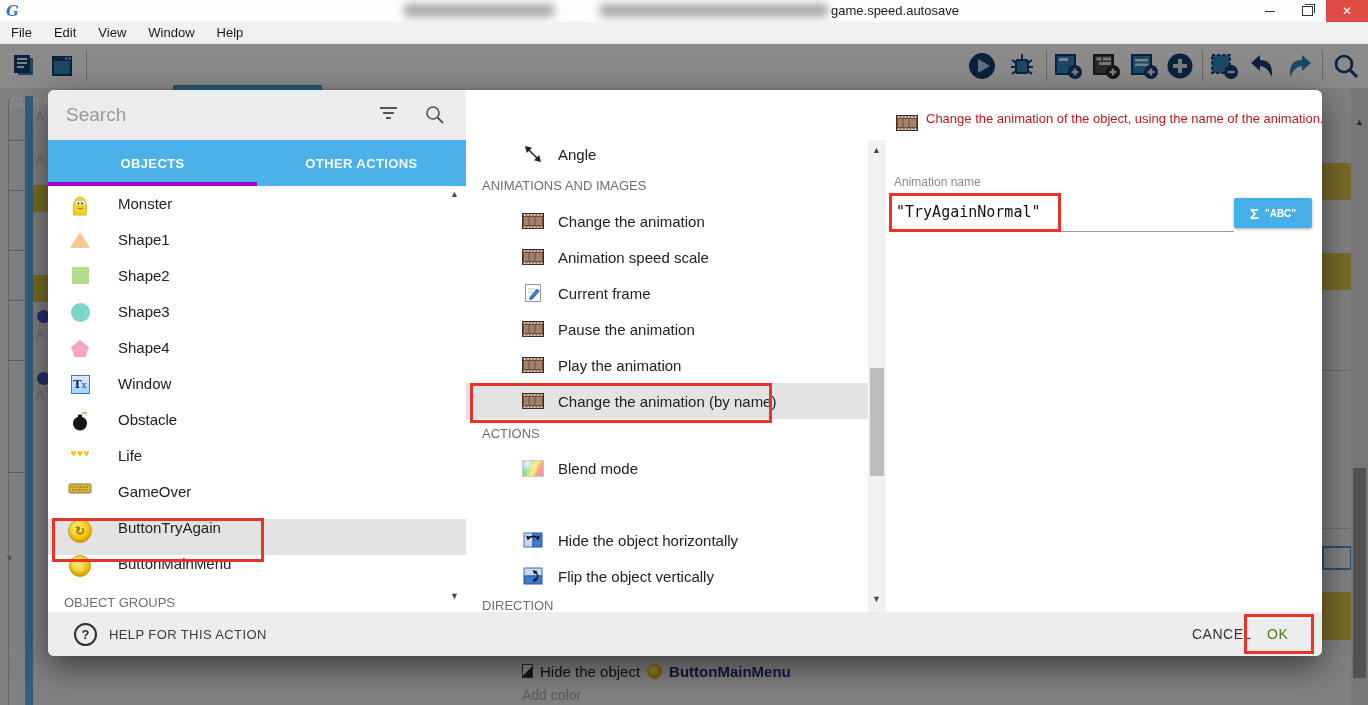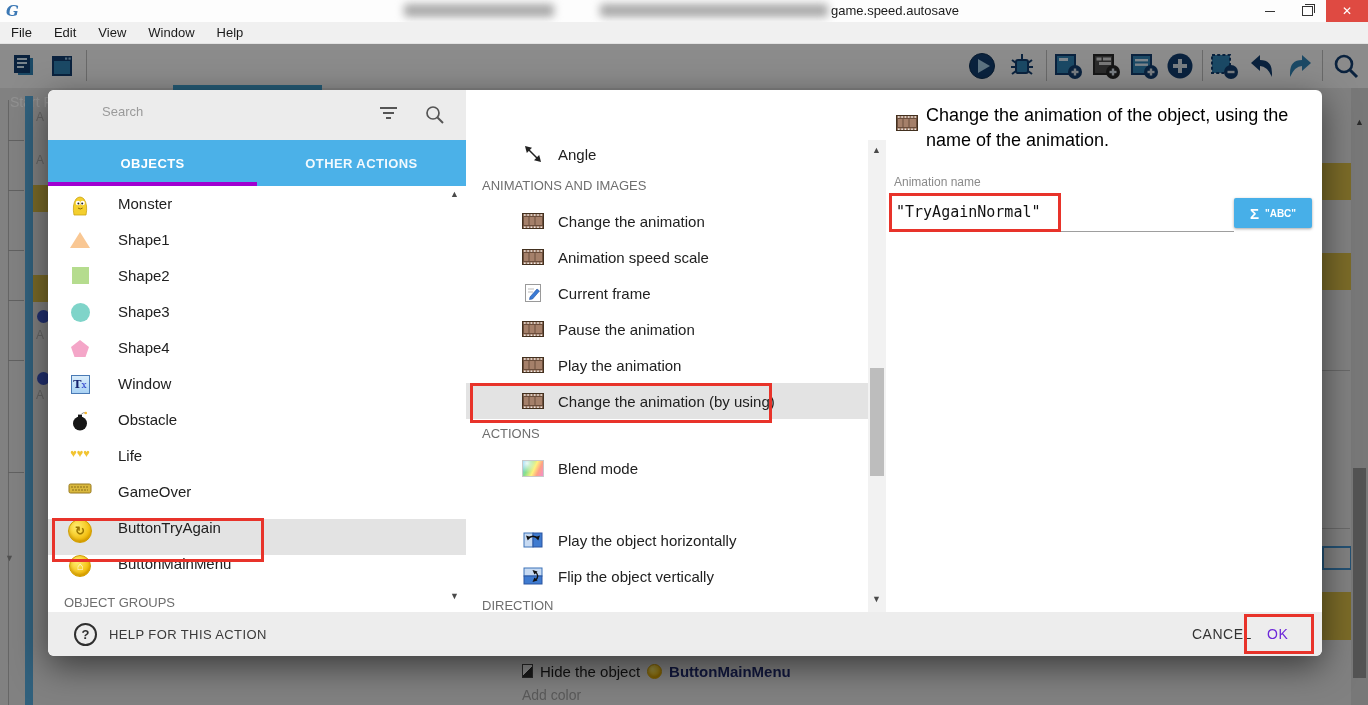--- a/index.html
+++ b/index.html
@@ -242,21 +242,21 @@
     <b style="font-size:15px;color:#1f2a6b">ButtonMainMenu</b>
   </div>
   <span class="abs" style="left:522px;top:599px;font-size:14px;color:#9b9b9b">Add color</span>
 </div>
 
 <div class="abs overlay"></div>
 
 <div class="abs dialog">
 
   <div class="abs lsearch">
-    <input class="abs" style="left: 16px; top: 13px; width: 290px; font-size: 13px; color: #4d7c0f; margin-left: 36px;" readonly="" placeholder="Search">
+    <input class="abs" style="left: 16px; top: 13px; width: 290px; font-size: 19px; color: #4d7c0f;" readonly="" placeholder="Search">
     <div class="abs" style="left:332px;top:17px">
       <div style="width:17px;height:2px;background:#555;margin:0 auto"></div>
       <div style="width:11px;height:2px;background:#555;margin:3px auto 0"></div>
       <div style="width:5px;height:2px;background:#555;margin:3px auto 0"></div>
     </div>
     <div class="abs" style="left:376px;top:14px">
       <svg width="21" height="21">
           <circle cx="9" cy="9" r="6" fill="none" stroke="#555" stroke-width="1.7"></circle>
           <line x1="13.5" y1="13.5" x2="19" y2="19" stroke="#555" stroke-width="1.9"></line>
         </svg>
@@ -444,40 +444,40 @@
     <span class="micn">
         <svg width="22" height="16">
           <rect x=".5" y=".5" width="21" height="15" fill="#93705b" stroke="#42301f"></rect>
           <rect x="1.5" y="3.5" width="19" height="9" fill="#a5806a" stroke="#6b4e3c"></rect>
           <line x1="7" y1="3.5" x2="7" y2="12.5" stroke="#6b4e3c"></line>
           <line x1="13" y1="3.5" x2="13" y2="12.5" stroke="#6b4e3c"></line>
           <line x1="2" y1="2" x2="20" y2="2" stroke="#efe9e4" stroke-width="1.6" stroke-dasharray="1.6 1.7"></line>
           <line x1="2" y1="14.2" x2="20" y2="14.2" stroke="#efe9e4" stroke-width="1.6" stroke-dasharray="1.6 1.7"></line>
         </svg>
       </span>
-    <span class="mlbl">Change the animation (by using)</span>
+    <span class="mlbl">Change the animation (by name)</span>
   </div>
   <span class="abs sect-hd" style="left:434px;top:336px">ACTIONS</span>
   <div class="abs mrow" style="top:360px">
     <span class="micn">
         <span class="rainbow"></span>
       </span>
     <span class="mlbl">Blend mode</span>
   </div>
   <div class="abs mrow" style="top:432px">
     <span class="micn">
         <svg width="20" height="18">
           <rect x="1" y="2" width="9" height="14" fill="#c7daf2" stroke="#3c72b8"></rect>
           <rect x="10" y="2" width="9" height="14" fill="#3f7bd0" stroke="#2a55a0"></rect>
           <path d="M4.5 8 Q10 2.5 15.5 8" fill="none" stroke="#111" stroke-width="1.4"></path>
           <polygon points="3,4.5 7.5,6 4.8,9.4" fill="#111"></polygon>
           <polygon points="17,4.5 12.5,6 15.2,9.4" fill="#111"></polygon>
         </svg>
       </span>
-    <span class="mlbl">Play the object horizontally</span>
+    <span class="mlbl">Hide the object horizontally</span>
   </div>
   <div class="abs mrow" style="top:468px">
     <span class="micn">
         <svg width="20" height="18">
           <rect x="1" y="1" width="18" height="8" fill="#c7daf2" stroke="#3c72b8"></rect>
           <rect x="1" y="9" width="18" height="8" fill="#3f7bd0" stroke="#2a55a0"></rect>
           <path d="M12 4.5 Q17.5 9 12 13.5" fill="none" stroke="#111" stroke-width="1.4"></path>
           <polygon points="9.5,3 11.5,7.5 14.5,4.5" fill="#111"></polygon>
           <polygon points="9.5,15 11.5,10.5 14.5,13.5" fill="#111"></polygon>
         </svg>
@@ -497,29 +497,29 @@
   <div class="abs" style="left:848px;top:25px">
     <svg width="22" height="16">
         <rect x=".5" y=".5" width="21" height="15" fill="#93705b" stroke="#42301f"></rect>
         <rect x="1.5" y="3.5" width="19" height="9" fill="#a5806a" stroke="#6b4e3c"></rect>
         <line x1="7" y1="3.5" x2="7" y2="12.5" stroke="#6b4e3c"></line>
         <line x1="13" y1="3.5" x2="13" y2="12.5" stroke="#6b4e3c"></line>
         <line x1="2" y1="2" x2="20" y2="2" stroke="#efe9e4" stroke-width="1.6" stroke-dasharray="1.6 1.7"></line>
         <line x1="2" y1="14.2" x2="20" y2="14.2" stroke="#efe9e4" stroke-width="1.6" stroke-dasharray="1.6 1.7"></line>
       </svg>
   </div>
-  <div class="abs" style="left:878px;top:13px;width:400px;font-size:18px;line-height:25px;color:#000000">Change the animation of the object, using the name of the animation.</div>
+  <div class="abs" style="left:878px;top:13px;width:400px;font-size:13px;line-height:31px;color:#b91c1c">Change the animation of the object, using the name of the animation.</div>
   <span class="abs" style="left:846px;top:85px;font-size:12px;color:#8a8a8a">Animation name</span>
   <input class="abs" style="left: 846px; top: 103px; width: 336px; height: 36px; border-width: 0px 0px 1px; border-top-style: initial; border-right-style: initial; border-left-style: initial; border-top-color: initial; border-right-color: initial; border-left-color: initial; border-image: initial; outline: 0px; border-bottom-style: solid; border-bottom-color: rgb(158, 158, 158); background: transparent; font-family: &quot;DejaVu Sans Mono&quot;, monospace; font-size: 15px; color: rgb(17, 17, 17);" readonly="" value="&quot;TryAgainNormal&quot;">
   <div class="abs redbox" style="left:841px;top:103px;width:166px;height:33px"></div>
   <div class="abs exprbtn">
     <span style="font-size:15px;font-weight:bold">Σ</span>
     <span style="font-size:10px;font-weight:bold">"ABC"</span>
   </div>
 
   <div class="abs footer">
     <span class="helpc" style="margin-left:26px">?</span>
     <span style="margin-left:12px;font-size:13px;letter-spacing:.4px;color:#3a3a3a">HELP FOR THIS ACTION</span>
     <span style="position:absolute;left:1144px;font-size:14px;letter-spacing:.5px;color:#333;cursor:pointer">CANCEL</span>
-    <span style="position:absolute;left:1219px;font-size:14px;letter-spacing:.5px;color:#6d28d9;cursor:pointer">OK</span>
+    <span style="position:absolute;left:1219px;font-size:14px;letter-spacing:.5px;color:#4d7c0f;cursor:pointer">OK</span>
     <div class="redbox" style="position:absolute;left:1196px;top:2px;width:64px;height:34px"></div>
   </div>
 </div>
 
 </body></html>

